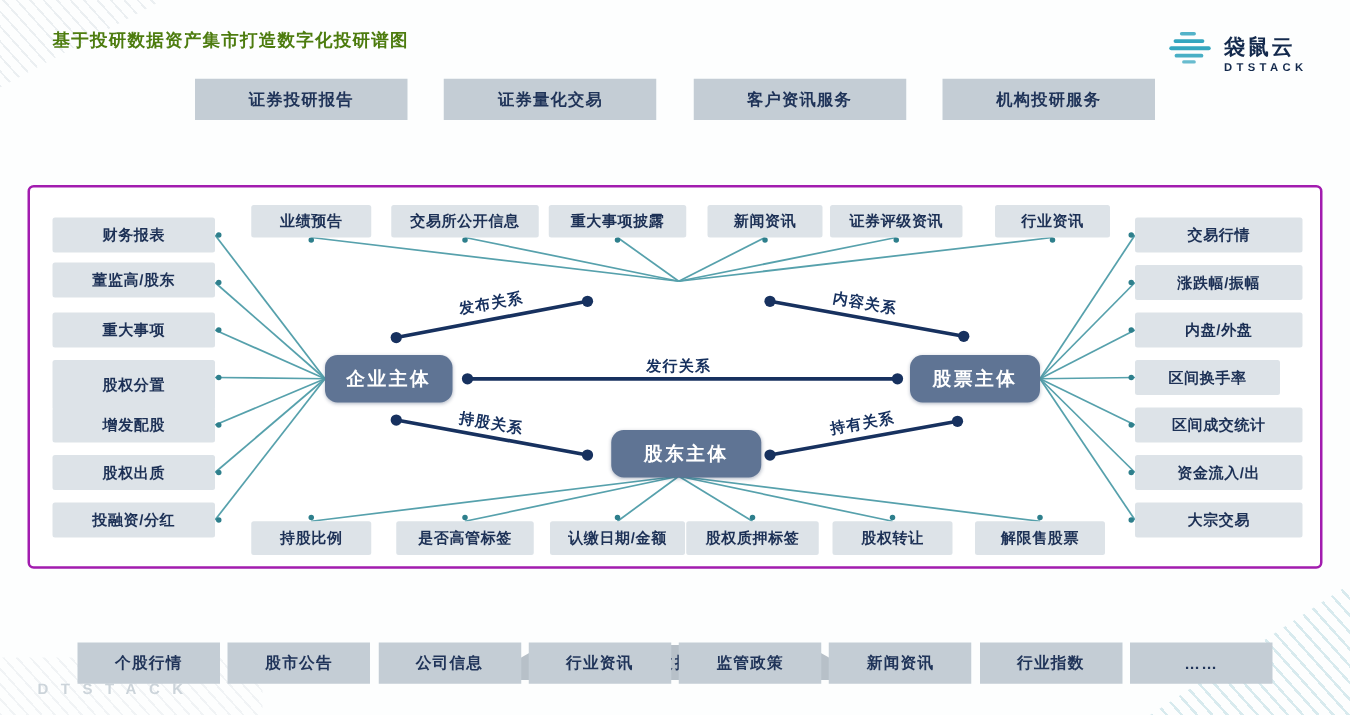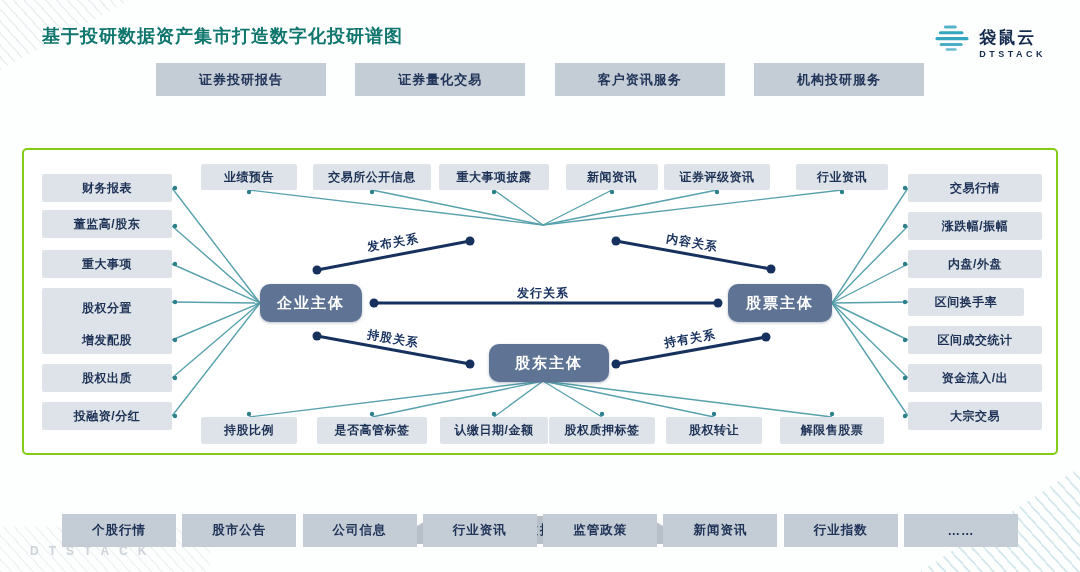--- a/index.html
+++ b/index.html
@@ -16,22 +16,22 @@
     clip-path:polygon(0 0,100% 0,0 100%); }
   .deco-br { right:0; bottom:0; width:160px; height:105px; opacity:.5;
     background:repeating-linear-gradient(48deg, rgba(58,150,170,.38) 0 2px, transparent 2px 9px);
     clip-path:polygon(100% 0,100% 100%,0 100%); }
   .deco-bl { left:0; bottom:0; width:210px; height:46px; opacity:.3;
     background:repeating-linear-gradient(48deg, rgba(150,165,180,.4) 0 1.5px, transparent 1.5px 8px); }
   .watermark { position:absolute; left:30px; bottom:14px; font-size:12px; font-weight:700;
     letter-spacing:10px; color:#ccd4da; }
 
   
-  .title { position:absolute; left:42px; top:24px; font-size:18px; font-weight:700;
-    color:#0f766e; letter-spacing:1px; }
+  .title { position:absolute; left:42px; top:24px; font-size:14px; font-weight:700;
+    color:#4d7c0f; letter-spacing:1px; }
   .logo { position:absolute; right:34px; top:14px; display:flex; align-items:center; gap:7px; }
   .logo .txt { display:flex; flex-direction:column; align-items:flex-start; line-height:1.1;margin-top:15px; }
   .logo .name { font-size:17px; font-weight:700; color:#142a4d; letter-spacing:2px; }
   .logo .sub { font-size:9px; font-weight:700; color:#142a4d; letter-spacing:3.5px; margin-top:2px; }
 
   
   .apps-row { position:absolute; left:156px; top:63px; width:768px; height:33px;
     display:flex; justify-content:space-between; }
   .assets-row { position:absolute; left:62px; top:514px; width:956px; height:33px;
     display:flex; justify-content:space-between; }
@@ -43,21 +43,21 @@
   
   .banner { position:absolute; background:#b7c0c8; color:#1d3156; font-weight:700;
     font-size:13px; letter-spacing:2px; display:flex; align-items:center; justify-content:center;margin-top:48px; }
   .banner-top { left:300px; top:108px; width:480px; height:28px;
     clip-path:polygon(0 100%, 27% 0, 73% 0, 100% 100%); }
   .banner-bottom { left:385px; top:468px; width:310px; height:28px;
     clip-path:polygon(0 100%, 16% 0, 84% 0, 100% 100%); }
 
   
   .diagram { position:absolute; left:22px; top:148px; width:1036px; height:307px;
-    border:2px solid #84cc16; border-radius:5px; background:#ffffff; }
+    border:2px solid #a21caf; border-radius:5px; background:#ffffff; }
   .diagram svg.links { position:absolute; left:0; top:0; }
   .sbox { position:absolute; display:flex; align-items:center; justify-content:center;
     background:#dde3e8; color:#1d3156; font-size:12px; font-weight:700; border-radius:2px;
     letter-spacing:.5px; }
   .entity { position:absolute; display:flex; align-items:center; justify-content:center;
     background:#5f7494; color:#ffffff; font-size:15px; font-weight:700; border-radius:10px;
     letter-spacing:2px; box-shadow:0 1px 3px rgba(20,40,80,.3); }
   .rel { position:absolute; color:#16305e; font-size:12px; font-weight:700;
     transform:translate(-50%,-50%) rotate(var(--r,0deg)); white-space:nowrap; letter-spacing:1px; }
 </style>

